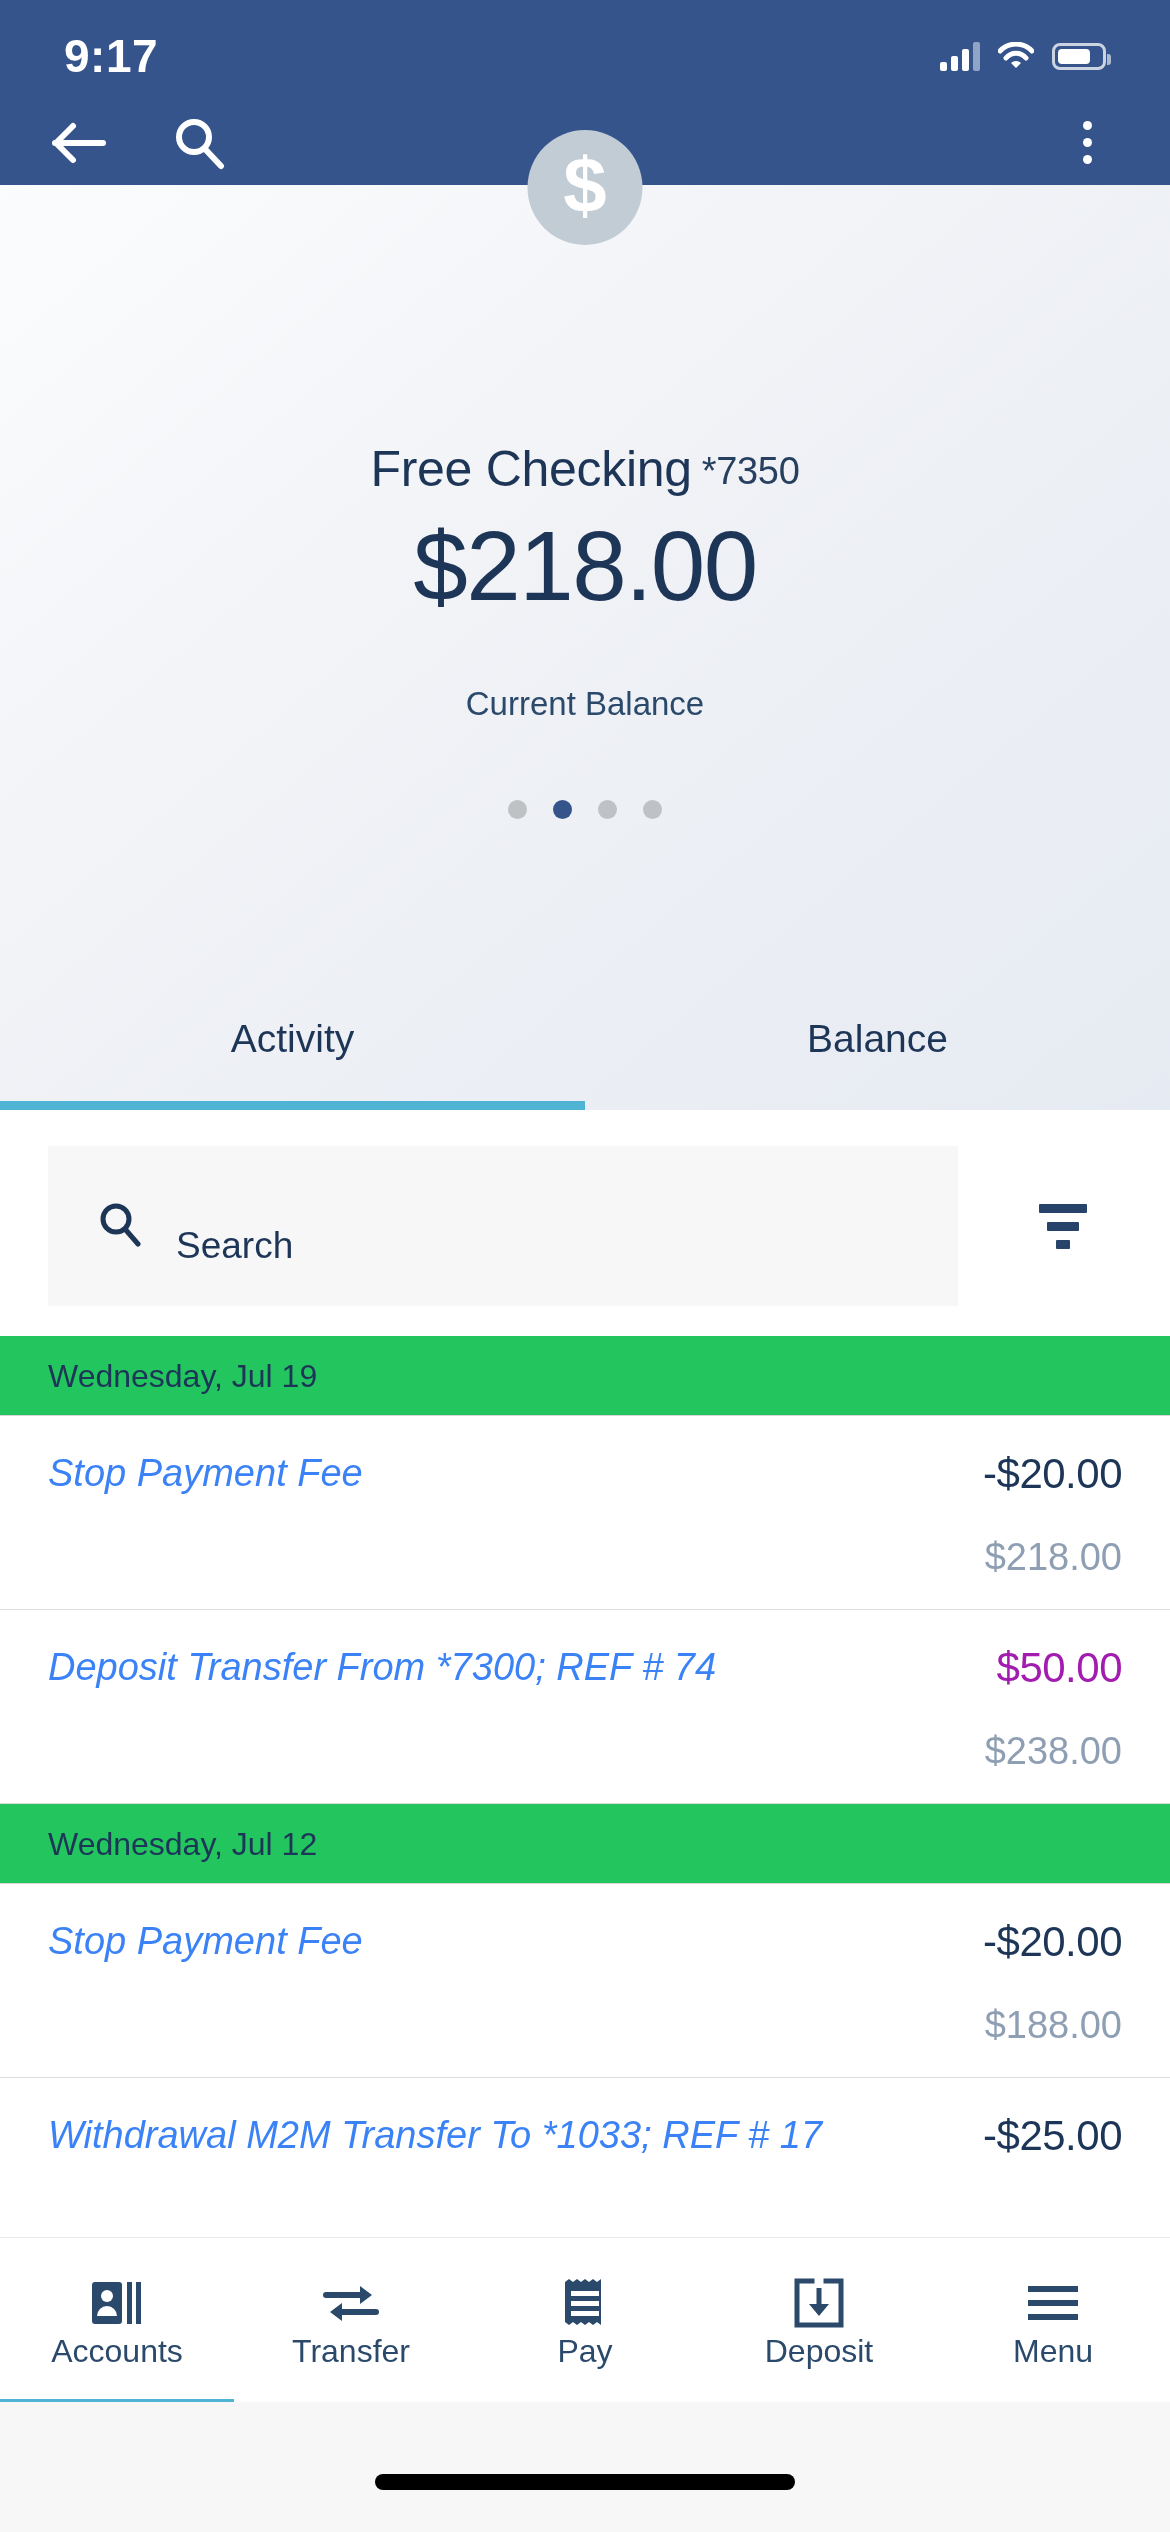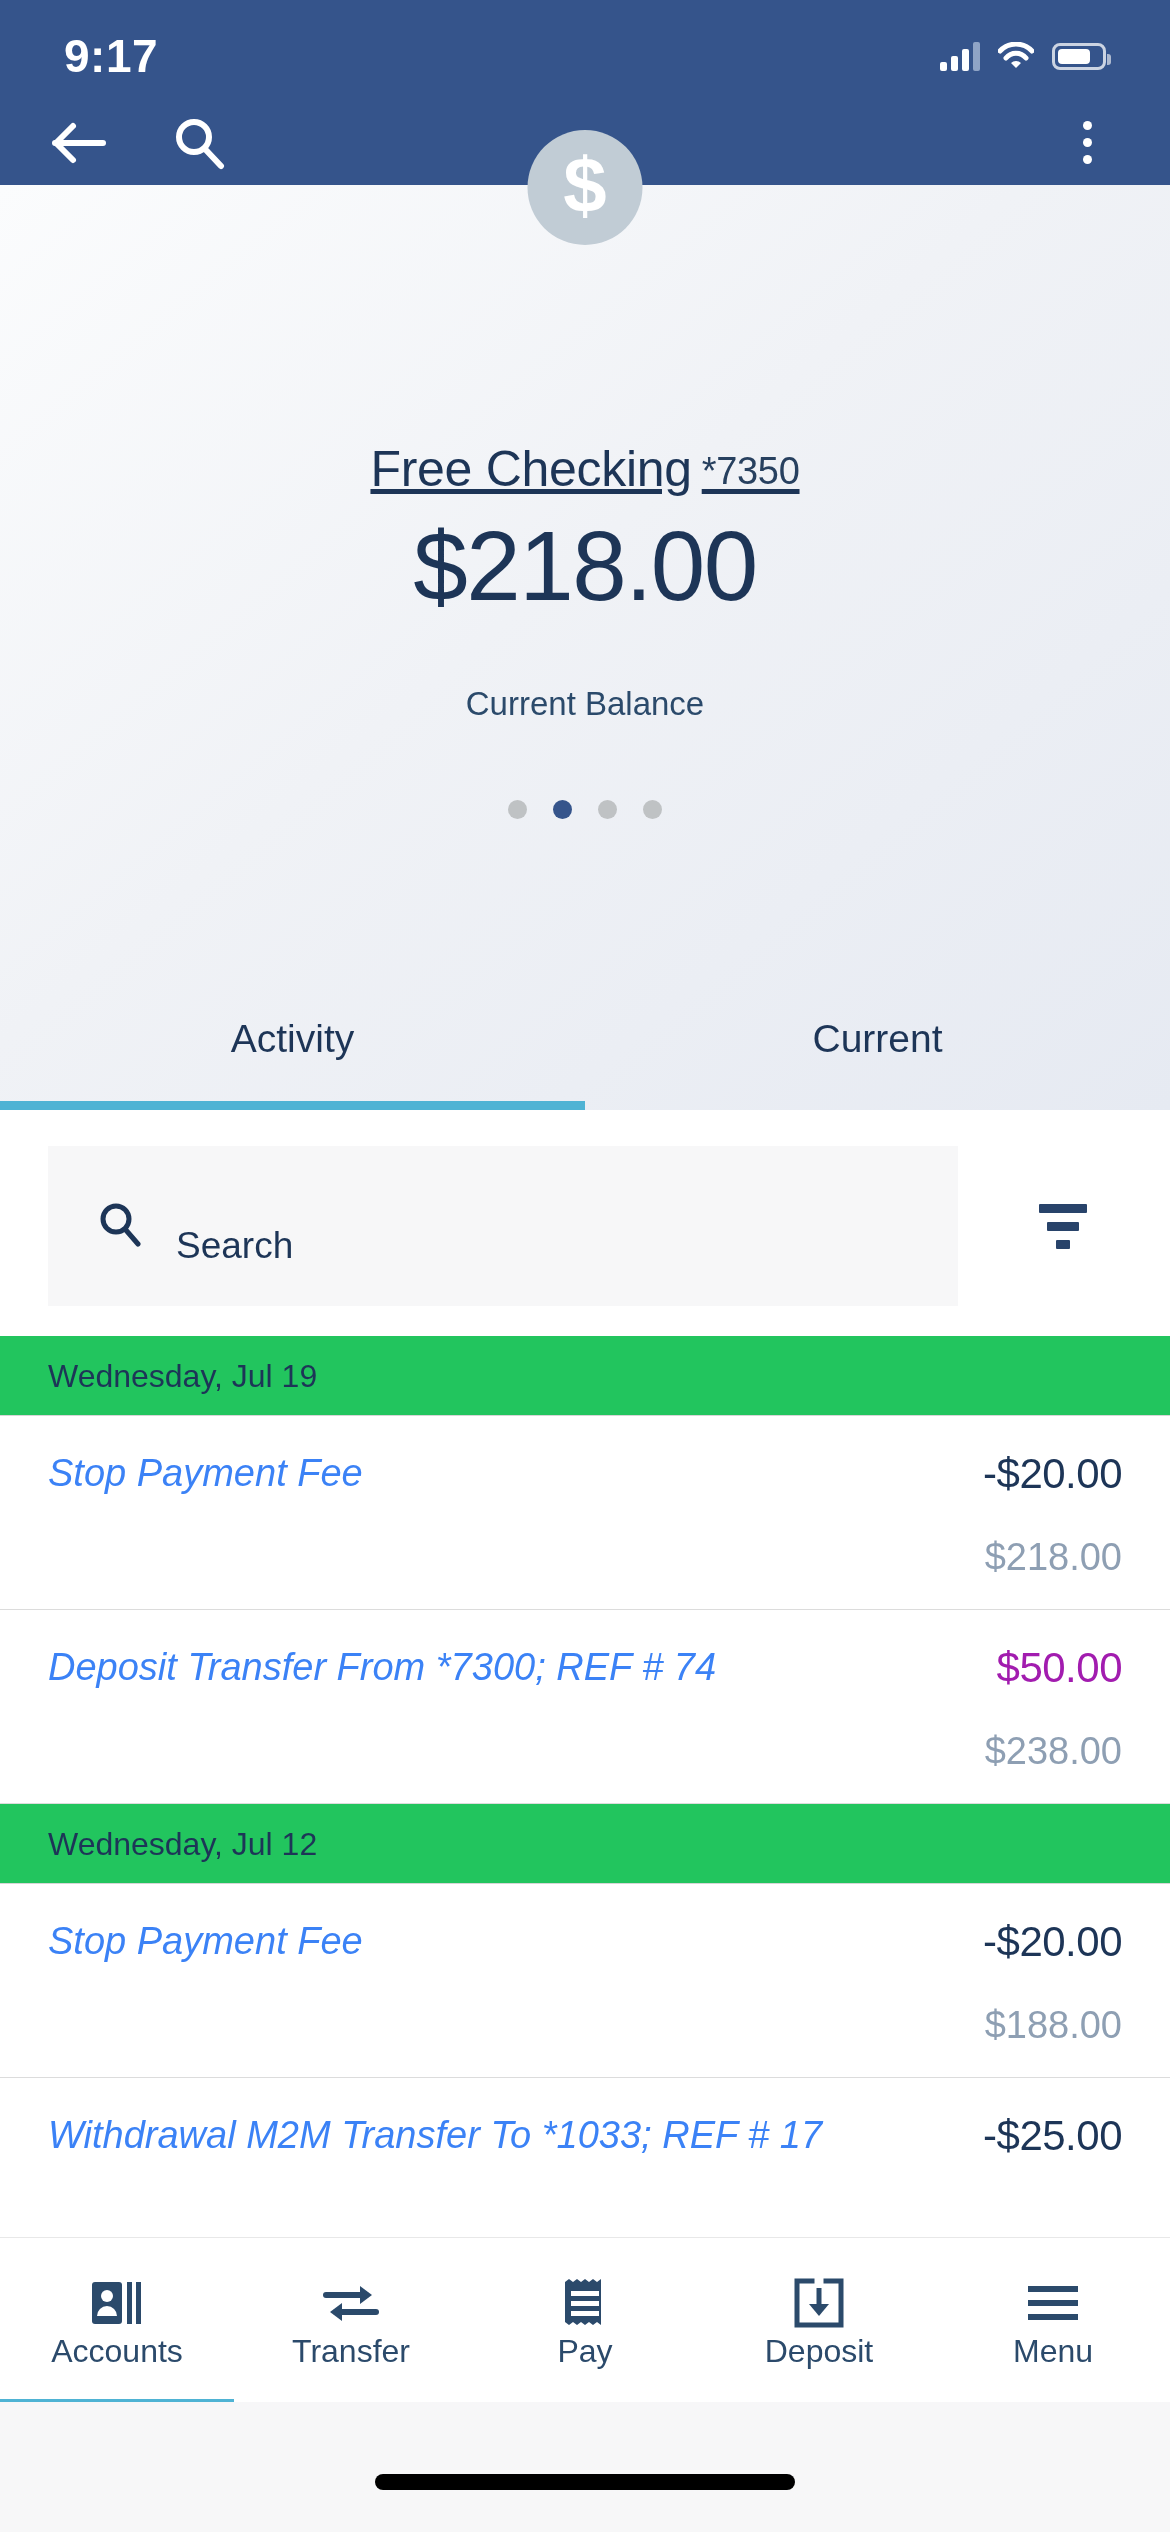--- a/index.html
+++ b/index.html
@@ -97,21 +97,20 @@
     line-height:1;
     padding-bottom:6px;
   }
   .acct-name {
     position:absolute; top:255px; left:0; width:1170px;
     text-align:center;
     color:#1d3557;
     font-size:50px;
     font-weight:400;
     letter-spacing:-0.3px;
-    text-decoration:underline;
   }
   .acct-name .mask {
     font-size:38px;
     vertical-align:2px;
     margin-left:10px;
     color:#27405f;
   }
   .balance {
     position:absolute; top:325px; left:0; width:1170px;
     text-align:center;
@@ -331,21 +330,21 @@
 
     <div class="dots">
       <span class="dot"></span>
       <span class="dot active"></span>
       <span class="dot"></span>
       <span class="dot"></span>
     </div>
 
     <div class="tabs">
       <div class="tab active">Activity</div>
-      <div class="tab">Current</div>
+      <div class="tab">Balance</div>
     </div>
   </div>
 
   <div class="panel">
 
     <div class="searchrow">
       <div class="searchbox">
         <span>
           <svg width="44" height="46" viewBox="0 0 44 46">
             <circle cx="18" cy="18" r="13" stroke="#1d3557" stroke-width="5" fill="none"></circle>

